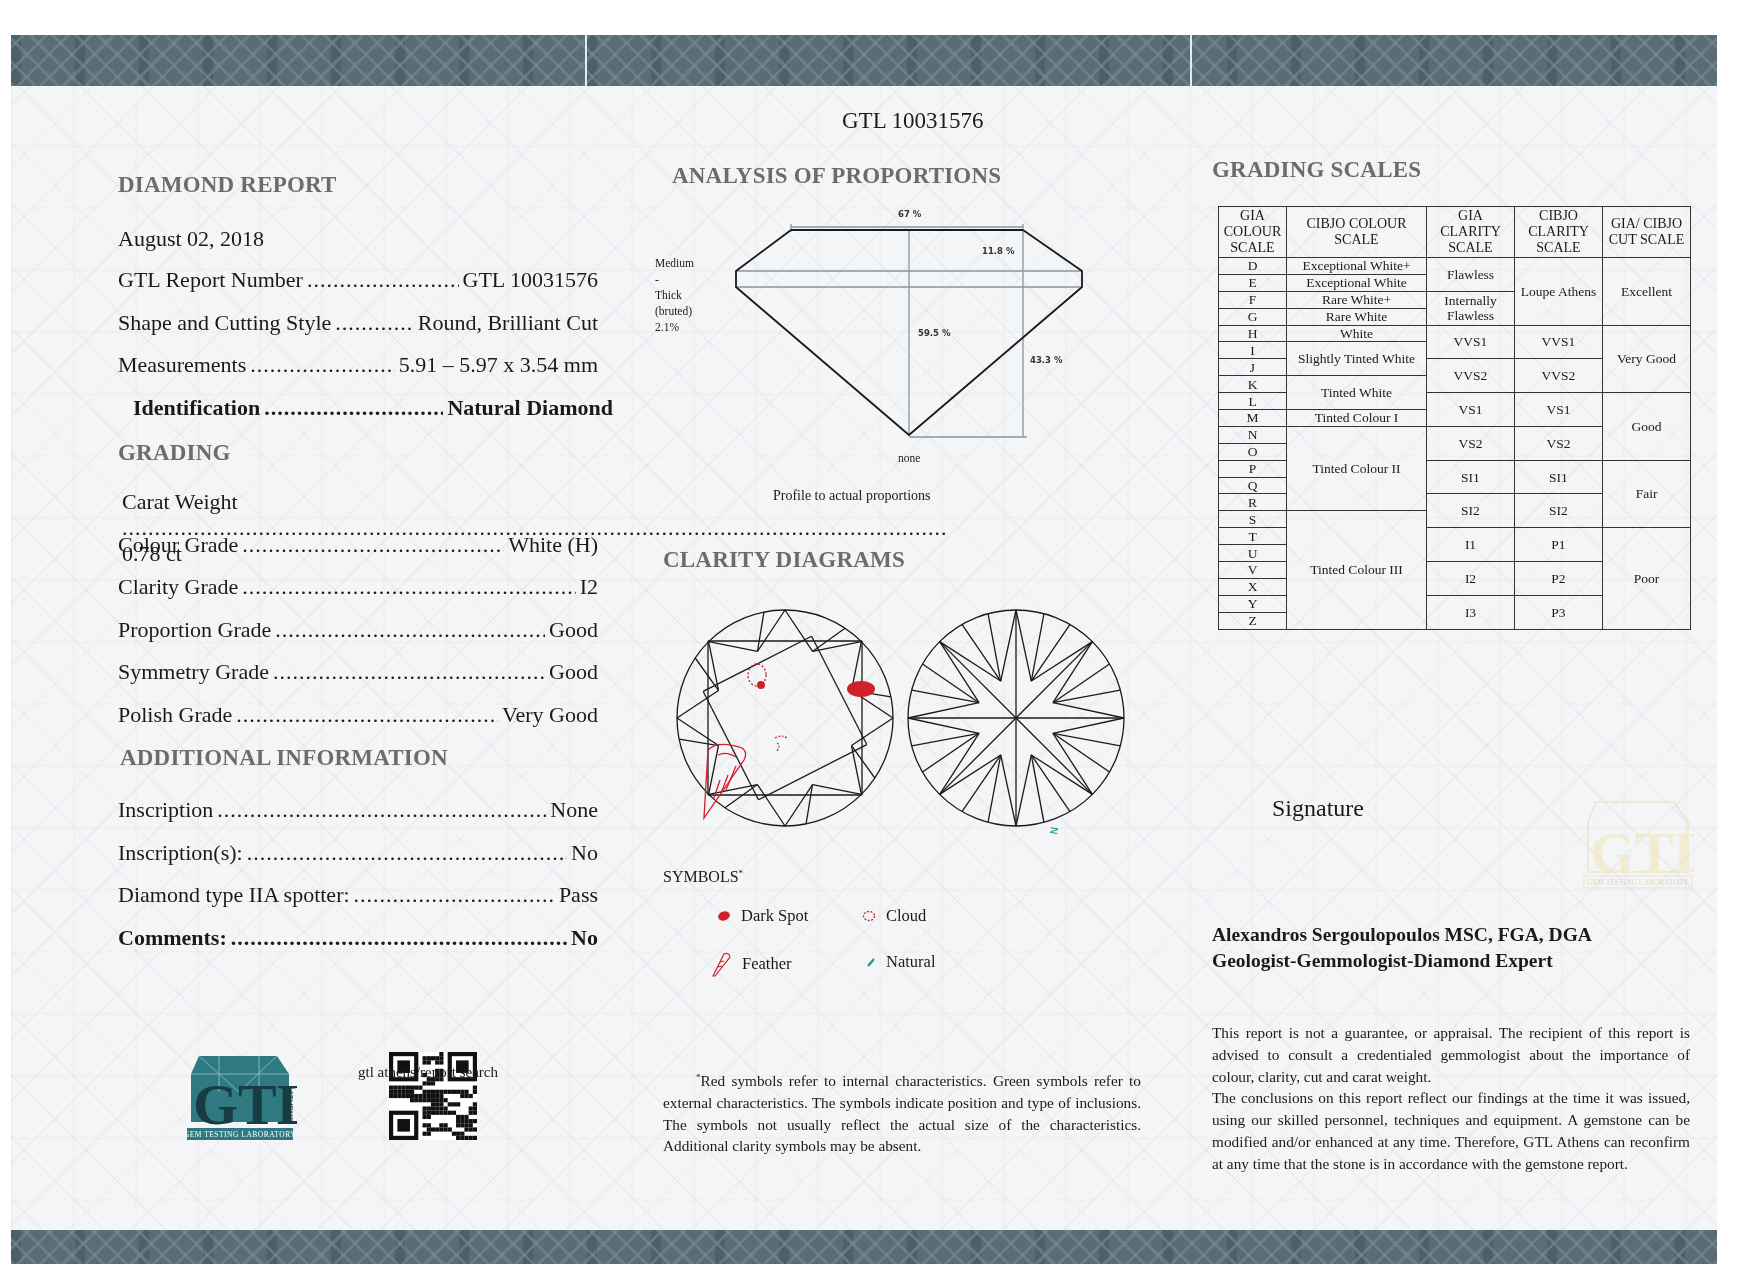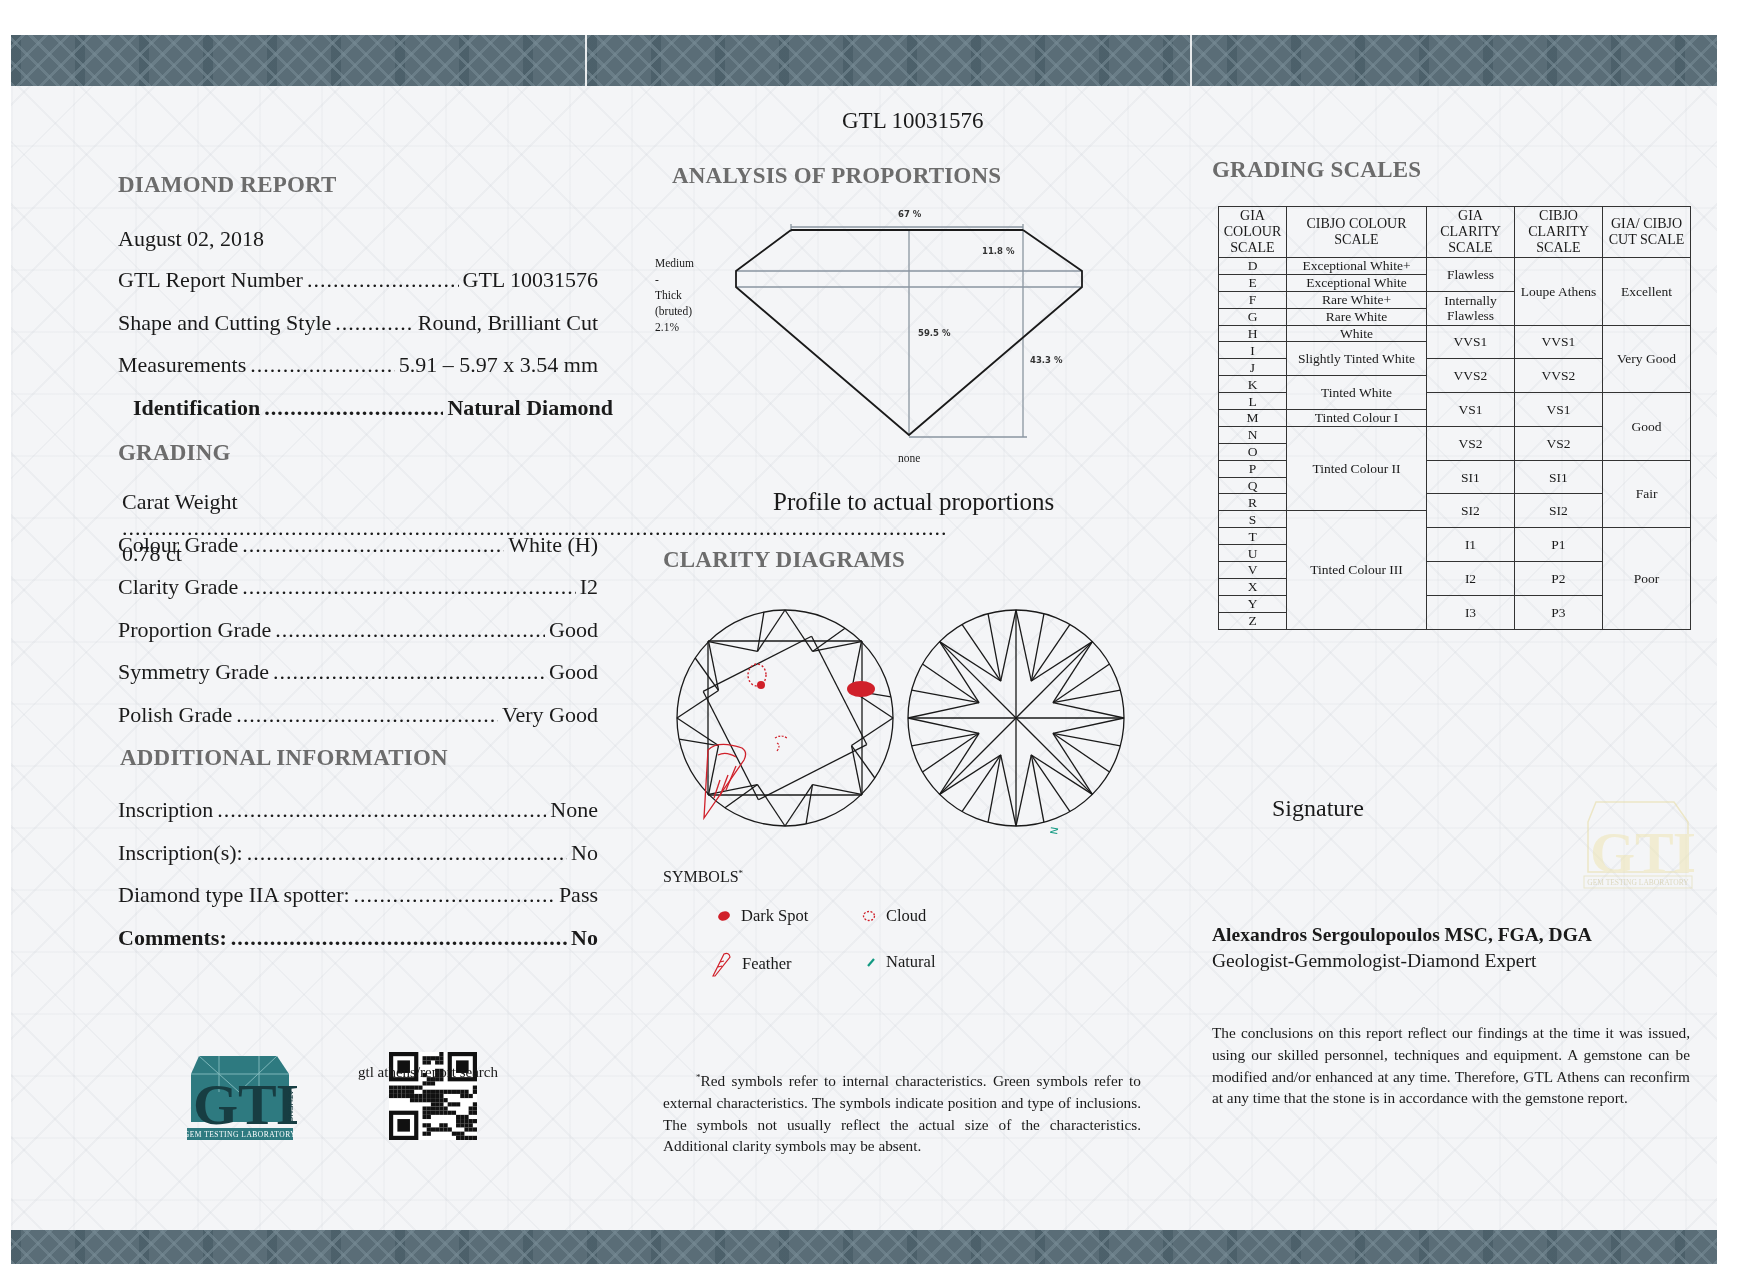--- a/index.html
+++ b/index.html
@@ -351,21 +351,21 @@
   </g>
   <g font-family="DejaVu Sans, sans-serif" font-size="8.5" font-weight="bold" fill="#333">
     <text x="898" y="217">67 %</text>
     <text x="982" y="254">11.8 %</text>
     <text x="918" y="336">59.5 %</text>
     <text x="1030" y="363">43.3 %</text>
   </g>
   <text x="898" y="462" font-family="Liberation Serif, serif" font-size="11.5" fill="#222">none</text>
 </svg>
 
-<div class="abs" style="left:773px;top:488px;font-size:25px;">Profile to actual proportions</div>
+<div class="abs" style="left:773px;top:488px;font-size:14px;">Profile to actual proportions</div>
 
 <div class="abs section-title" style="left:663px;top:547px;">CLARITY DIAGRAMS</div>
 
 <svg class="abs" style="left:660px;top:590px;" width="480" height="270">
 
   <g id="crown" stroke="#1a1a1a" stroke-width="1.3" fill="none">
     <circle cx="125" cy="128" r="108"></circle>
   <line x1="48" y1="51" x2="202" y2="51"></line>
       <line x1="202" y1="51" x2="202" y2="205"></line>
       <line x1="202" y1="205" x2="48" y2="205"></line>
@@ -624,17 +624,18 @@
 <div class="abs" style="left:1272px;top:795px;font-size:24px;">Signature</div>
 <div class="abs" style="left:1582px;top:798px;width:112px;height:92px;opacity:0.55;">
   <svg width="112" height="92" viewBox="0 0 112 92">
     <polygon points="14,4 92,4 106,24 106,74 6,74 6,24" fill="none" stroke="#e6dba0" stroke-width="1.5"></polygon>
     <text x="8" y="74" font-family="Liberation Serif, serif" font-size="58" font-weight="bold" fill="#efe6b4">GTL</text>
     <rect x="2" y="78" width="108" height="12" fill="none" stroke="#e0d8a8"></rect>
     <text x="56" y="87" text-anchor="middle" font-family="Liberation Serif, serif" font-size="7.5" fill="#c8bf90">GEM TESTING LABORATORY</text>
   </svg>
 </div>
 <div class="abs" style="left:1212px;top:924px;font-size:19.5px;font-weight:bold;">Alexandros Sergoulopoulos MSC, FGA, DGA</div>
-<div class="abs" style="left:1212px;top:950px;font-size:19.5px;">Geologist-Gemmologist-Diamond Expert</div>
+<div class="abs" style="left:1212px;top:950px;font-size:19.5px;font-weight:bold;">Geologist-Gemmologist-Diamond Expert</div>
 
 <div class="para" style="left:1212px;top:1022px;width:478px;">
+  <div>This report is not a guarantee, or appraisal. The recipient of this report is advised to consult a credentialed gemmologist about the importance of colour, clarity, cut and carat weight.</div>
   <div>The conclusions on this report reflect our findings at the time it was issued, using our skilled personnel, techniques and equipment. A gemstone can be modified and/or enhanced at any time. Therefore, GTL Athens can reconfirm at any time that the stone is in accordance with the gemstone report.</div>
 </div>
 
 </body></html>

